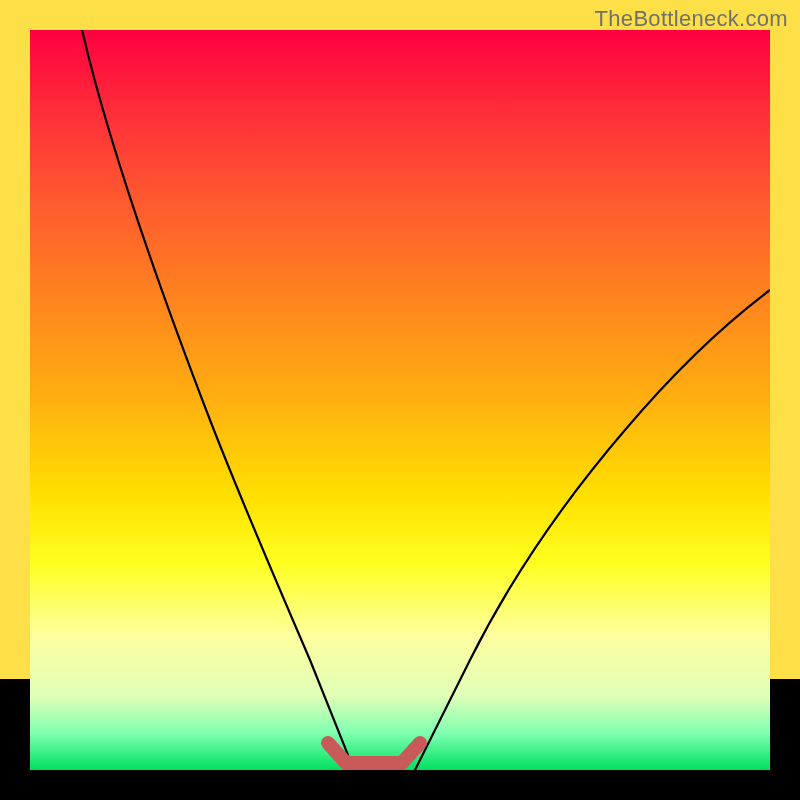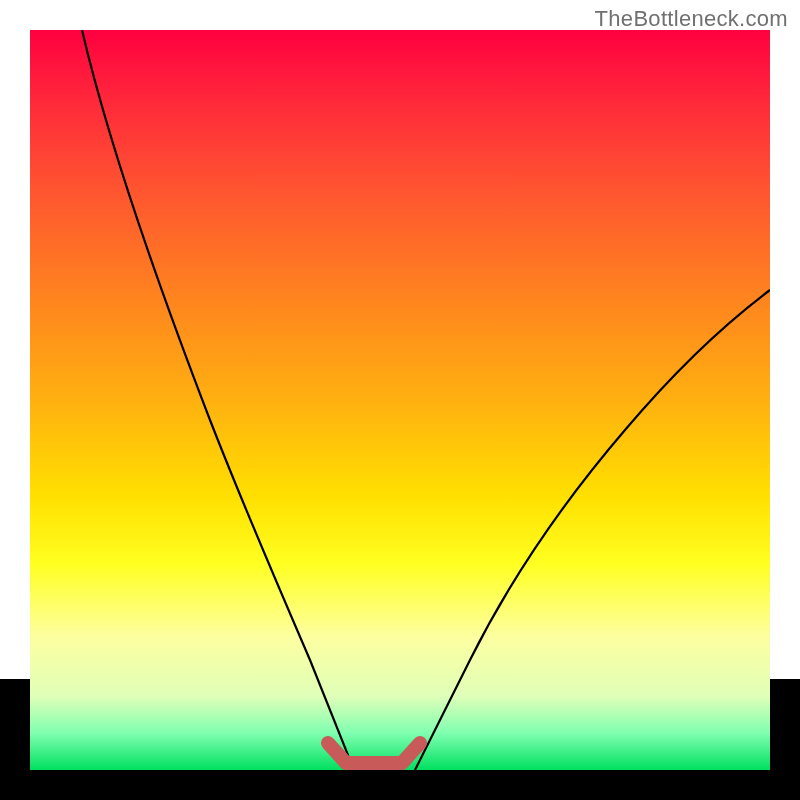--- a/index.html
+++ b/index.html
@@ -9,21 +9,21 @@
     background: #000;
     position: relative;
     font-family: Arial, sans-serif;
   }
   .frame {
     position: absolute;
     top: 0;
     left: 0;
     width: 800px;
     height: 679px;
-    background: #ffffff;
+    background: #fde047;
   }
   .plot-area {
     position: absolute;
     top: 30px;
     left: 30px;
     width: 740px;
     height: 740px;
     background: linear-gradient(to bottom,
       #ff0040 0%,
       #ff2a3a 10%,

